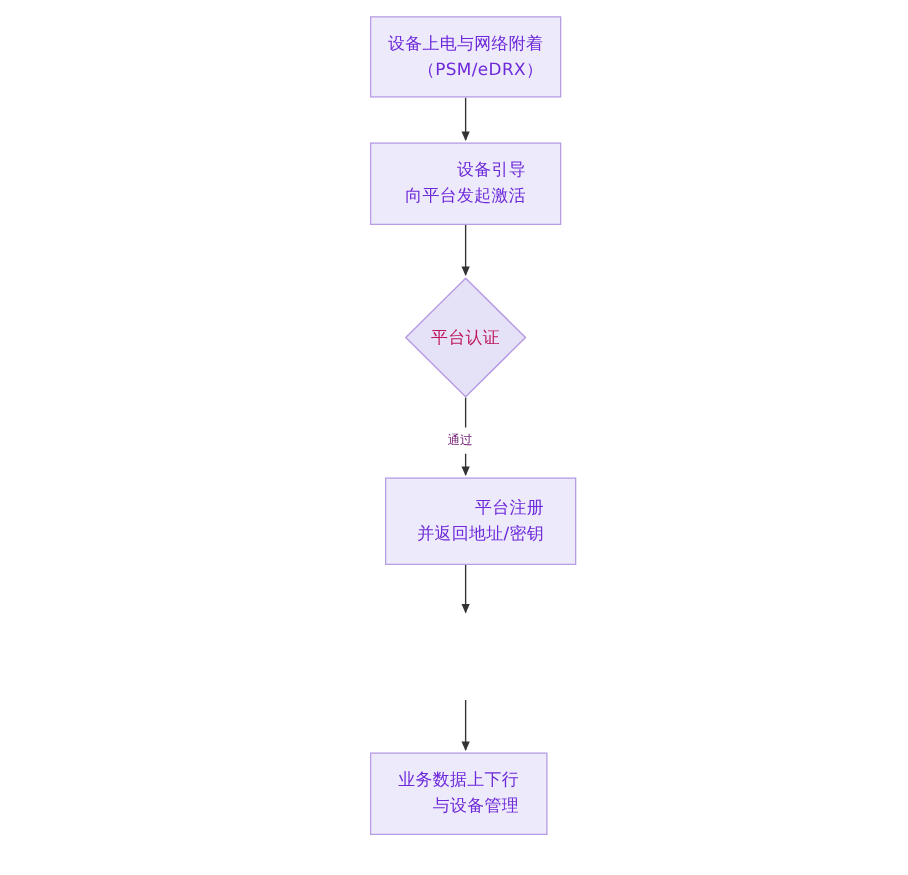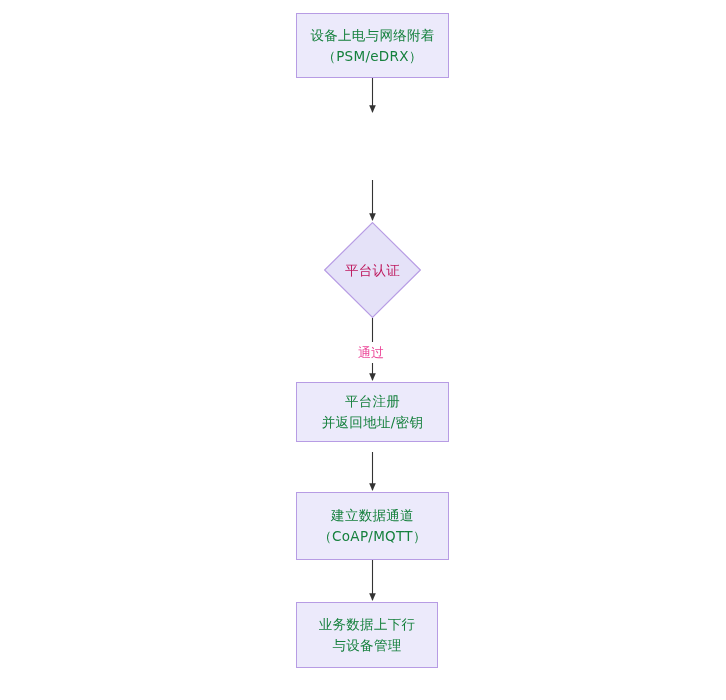--- a/index.html
+++ b/index.html
@@ -33,26 +33,27 @@
     display: flex;
     align-items: center;
     justify-content: center;
     text-align: center;
   }
   .node.process {
     background: #ECEAFB;
     border: 1px solid #B79CE4;
   }
   .node-label {
-    color: #15803d;
+    color: #6d28d9;
     font-size: 13.5px;
     line-height: 21px;
     letter-spacing: 0.3px;
     white-space: pre-line;
     user-select: none;
+    text-align: right;
   }
   .node.decision {
     background: transparent;
     border: none;
   }
   .diamond-shape {
     position: absolute;
     left: 0;
     top: 0;
     width: 100%;
@@ -64,22 +65,22 @@
     color: #be185d;
     font-size: 13.5px;
     line-height: 21px;
     letter-spacing: 0.3px;
     white-space: pre-line;
     user-select: none;
   }
   .edge-label {
     position: absolute;
     background: #ffffff;
-    color: #ec4899;
-    font-size: 13px;
+    color: #701a75;
+    font-size: 10px;
     line-height: 19px;
     padding: 1px 3px;
     white-space: nowrap;
     user-select: none;
   }
 </style>
 </head>
 <body>
 
 <div id="canvas">
@@ -95,38 +96,38 @@
     <line x1="372.5" y1="318" x2="372.5" y2="380" stroke="#333333" stroke-width="1.1" marker-end="url(#arrowhead)"></line>
     <line x1="372.5" y1="452" x2="372.5" y2="490" stroke="#333333" stroke-width="1.1" marker-end="url(#arrowhead)"></line>
     <line x1="372.5" y1="560" x2="372.5" y2="600" stroke="#333333" stroke-width="1.1" marker-end="url(#arrowhead)"></line>
   </svg>
 
   <div class="node process" style="left:296px; top:13px; width:153px; height:65px;">
     <div class="node-label">设备上电与网络附着
 （PSM/eDRX）</div>
   </div>
 
+  <div class="node process" style="left:296px; top:114px; width:153px; height:66px;">
+    <div class="node-label">设备引导
+向平台发起激活</div>
+  </div>
 
   <div class="node decision" style="left:324px; top:222px; width:97px; height:96px;">
     <svg class="diamond-shape" viewBox="0 0 97 96" preserveAspectRatio="none">
       <polygon points="48.5,0.6 96.4,48 48.5,95.4 0.6,48" fill="#E5E2F8" stroke="#B79CE4" stroke-width="1.2"></polygon>
     </svg>
     <div class="diamond-label">平台认证</div>
   </div>
 
   <div class="edge-label" style="left:355px; top:342px;">通过</div>
 
-  <div class="node process" style="left:296px; top:382px; width:153px; height:60px;">
+  <div class="node process" style="left:308px; top:382px; width:153px; height:70px;">
     <div class="node-label">平台注册
 并返回地址/密钥</div>
   </div>
 
-  <div class="node process" style="left:296px; top:492px; width:153px; height:68px;">
-    <div class="node-label">建立数据通道
-（CoAP/MQTT）</div>
-  </div>
 
   <div class="node process" style="left:296px; top:602px; width:142px; height:66px;">
     <div class="node-label">业务数据上下行
 与设备管理</div>
   </div>
 
 </div>
 
 </body></html>

